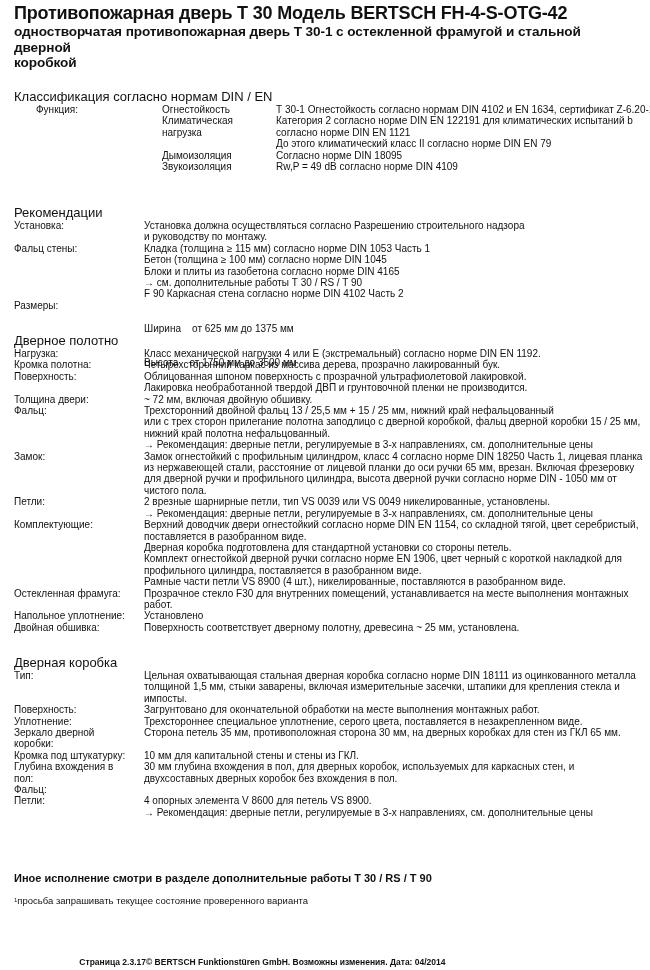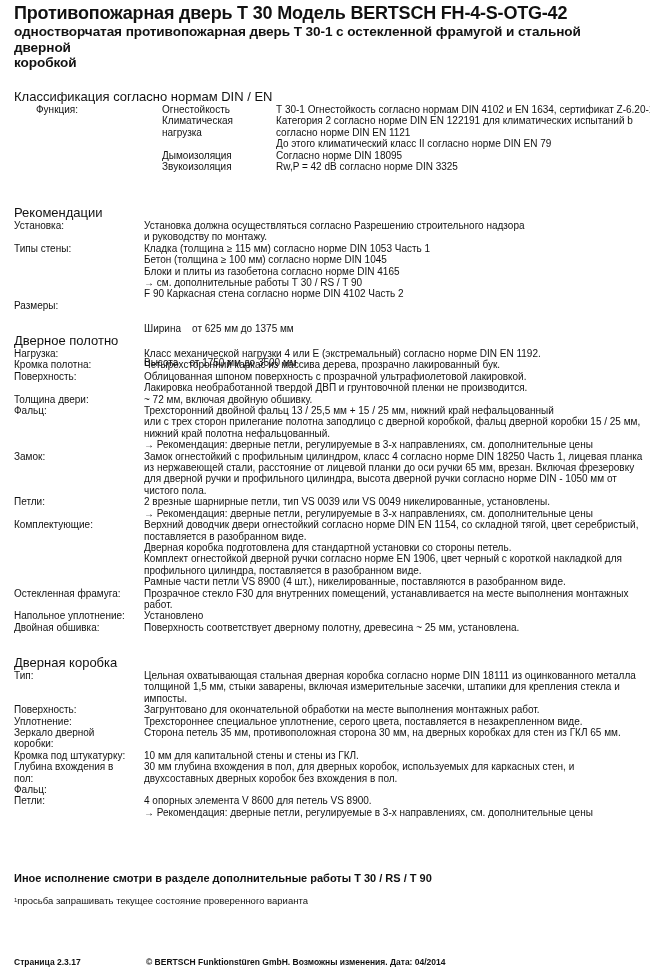--- a/index.html
+++ b/index.html
@@ -16,21 +16,21 @@
   .val { flex: 1; }
   .cls-row { display: flex; }
   .cls-lbl { width: 126px; flex: none; margin-left: 22px; }
   .cls-sub { width: 114px; flex: none; }
   .cls-val { flex: 1; white-space: nowrap; }
   .line { display: block; }
   .other { position: absolute; left: 14px; top: 871px; font-size: 11px; font-weight: bold; line-height: 14px; }
   .footnote { position: absolute; left: 14px; top: 895px; font-size: 9.5px; line-height: 12px; }
   .footnote sup { font-size: 6px; vertical-align: top; position: relative; top: -1px; }
   .footer { position: absolute; left: 14px; top: 957px; font-size: 8.5px; font-weight: bold; line-height: 10px; display: flex; }
-  .footer .page { width: 132px; }
+  .footer .page { width: 132px; text-align: right; }
 </style>
 </head>
 <body>
 
 <div class="title">Противопожарная дверь Т 30 Модель BERTSCH FH-4-S-OTG-42</div>
 <div class="subtitle">
   <span class="line">одностворчатая противопожарная дверь Т 30-1 с остекленной фрамугой и стальной дверной</span>
   <span class="line">коробкой</span>
 </div>
 
@@ -65,36 +65,36 @@
     <div class="cls-val">
         <span class="line">Согласно норме DIN 18095</span>
       </div>
   </div>
   <div class="cls-row">
     <div class="cls-lbl"></div>
     <div class="cls-sub">
         <span class="line">Звукоизоляция</span>
       </div>
     <div class="cls-val">
-        <span class="line">Rw,P = 42 dB согласно норме DIN 3325</span>
+        <span class="line">Rw,P = 49 dB согласно норме DIN 4109</span>
       </div>
   </div>
 </div>
 
 <div class="section-head" style="top:205px">Рекомендации</div>
 <div class="block" style="top:220px">
   <div class="row">
     <div class="lbl">Установка:</div>
     <div class="val">
       <span class="line">Установка должна осуществляться согласно Разрешению строительного надзора</span>
       <span class="line">и руководству по монтажу.</span>
     </div>
   </div>
   <div class="row">
-    <div class="lbl">Типы стены:</div>
+    <div class="lbl">Фальц стены:</div>
     <div class="val">
       <span class="line">Кладка (толщина ≥ 115 мм) согласно норме DIN 1053 Часть 1</span>
       <span class="line">Бетон (толщина ≥ 100 мм) согласно норме DIN 1045</span>
       <span class="line">Блоки и плиты из газобетона согласно норме DIN 4165</span>
       <span class="line">→ см. дополнительные работы Т 30 / RS / T 90</span>
       <span class="line">F 90 Каркасная стена согласно норме DIN 4102 Часть 2</span>
     </div>
   </div>
   <div class="row">
     <div class="lbl">Размеры:</div>

